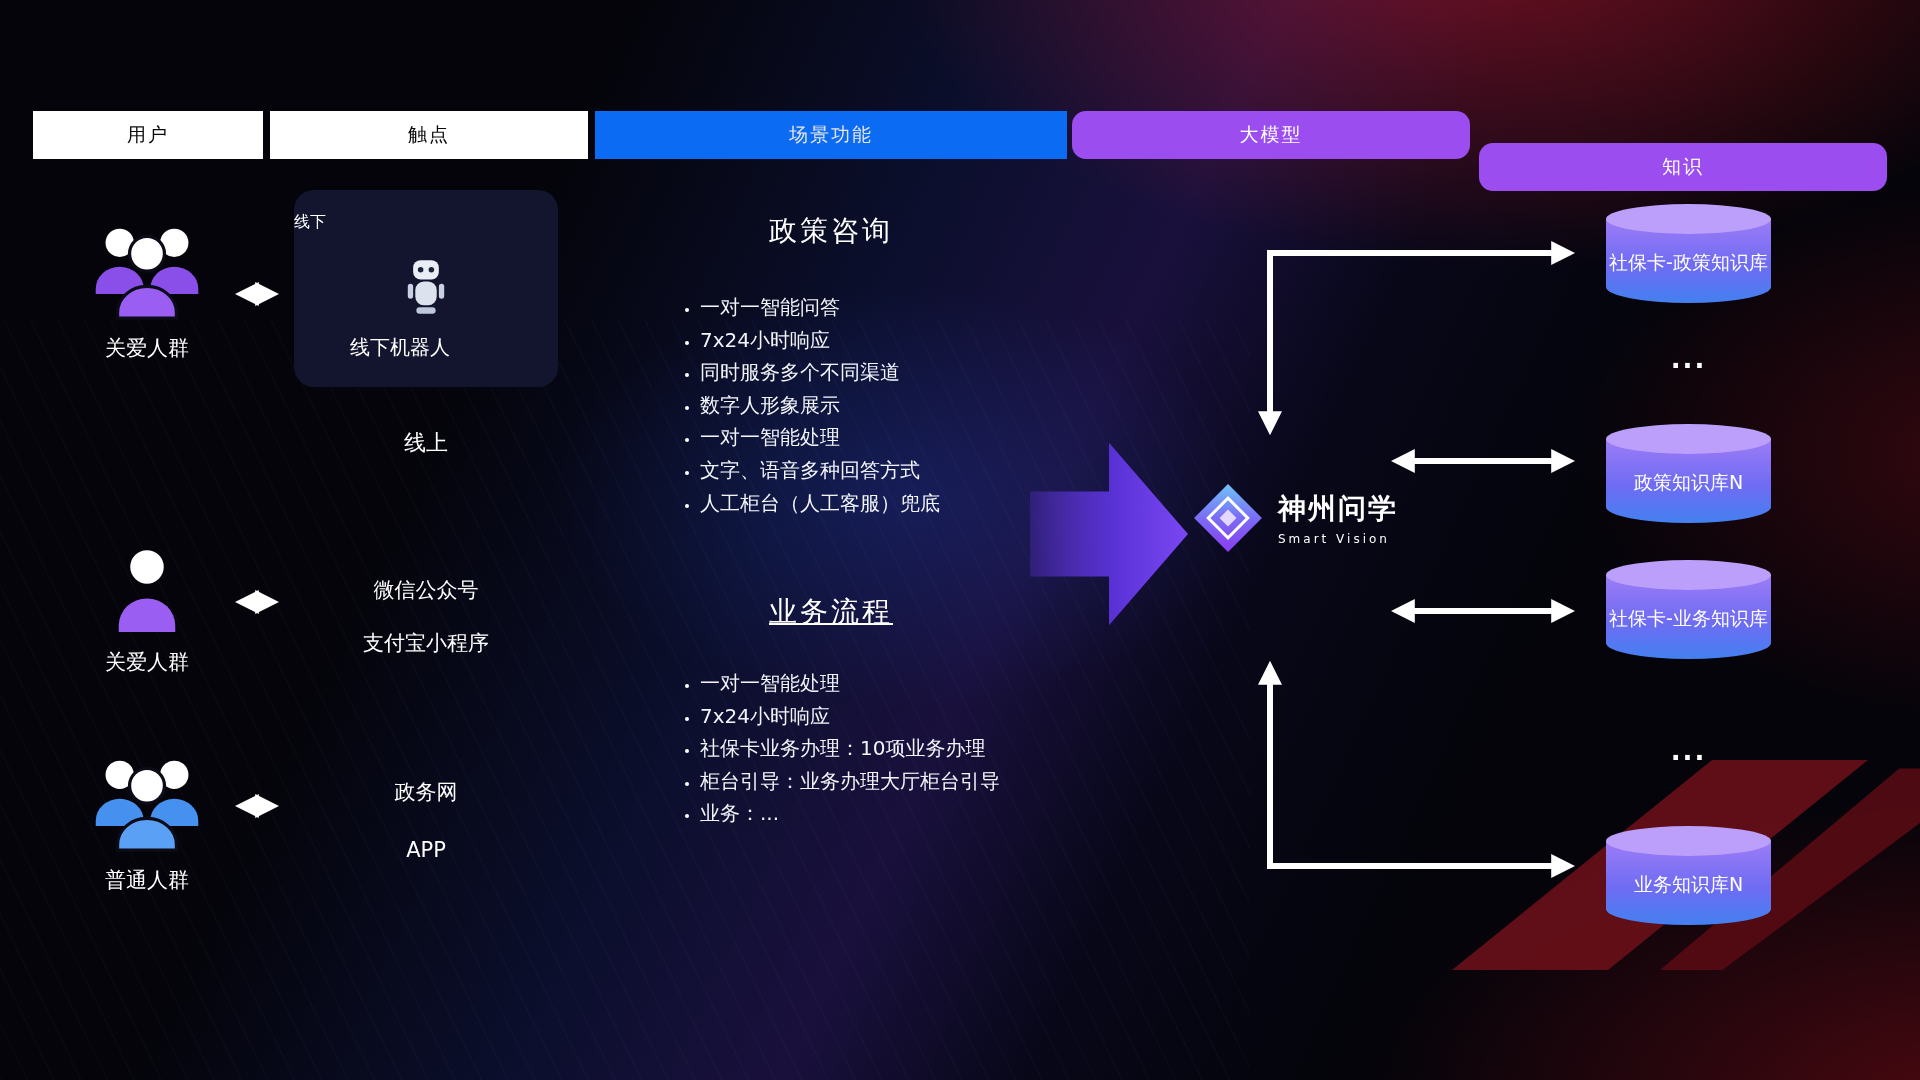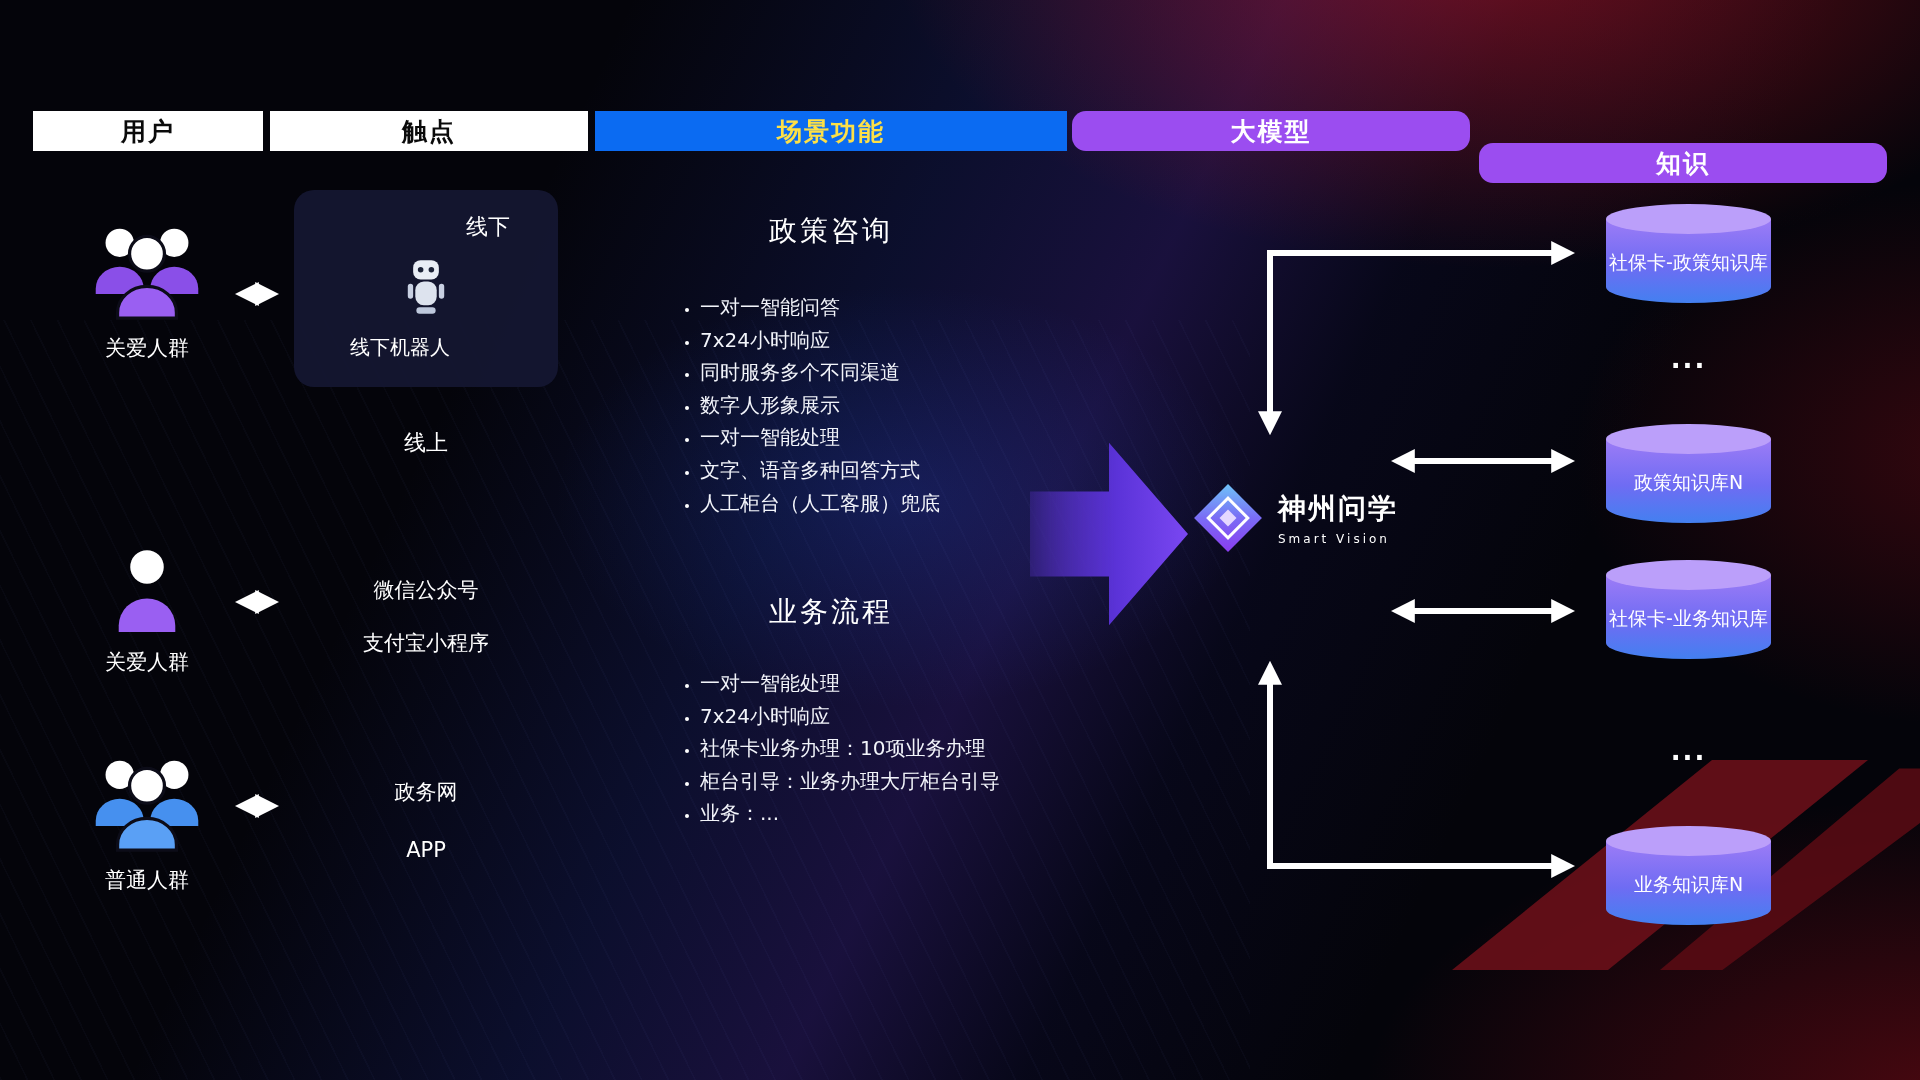--- a/index.html
+++ b/index.html
@@ -20,32 +20,32 @@
     position:absolute; left:0; top:320px; width:1250px; height:760px;
     background:repeating-linear-gradient(64deg, rgba(130,150,255,0.055) 0 1.6px, transparent 1.6px 24px);
     opacity:.55; pointer-events:none;
   }
   .ribbon{ position:absolute; left:1400px; top:760px; width:520px; height:210px; }
   .ribbon .bandA{ position:absolute; inset:0; background:#70101a; opacity:.85;
     clip-path:polygon(10% 100%, 60% 0, 90% 0, 40% 100%); }
   .ribbon .bandB{ position:absolute; inset:0; background:#5c0c14; opacity:.85;
     clip-path:polygon(50% 100%, 96% 4%, 100% 4%, 100% 30%, 62% 100%); }
 
-  .hdr{ position:absolute; top:111px; height:40px; display:flex; align-items:center;
-    justify-content:center; font-size:25px; font-weight:700; letter-spacing:2px; }
+  .hdr{ position:absolute; top:111px; height:48px; display:flex; align-items:center;
+    justify-content:center; font-size:19px; font-weight:400; letter-spacing:2px; }
   .hdr-white{ background:#ffffff; color:#0a0a0a; }
-  .hdr-blue{ background:#0b6bf2; color:#fde047; }
+  .hdr-blue{ background:#0b6bf2; color:#e5e5e5; }
   .hdr-purple{ background:#9b4df0; color:#ffffff;border-radius:14px; }
 
   .icon-box{ position:absolute; }
   .u-label{ position:absolute; width:200px; text-align:center; font-size:21px; color:#fff; }
 
   .tp-card{ position:absolute; left:294px; top:190px; width:264px; height:197px;
     background:rgba(21,23,50,0.92); border-radius:20px; }
-  .tp-title{ position:absolute; width:216px; text-align:right; font-size:22px; }
+  .tp-title{ position:absolute; width:216px; text-align:left; font-size:16px; }
   .tp-caption{ position:absolute; width:212px; text-align:center; font-size:20px; }
   .robot{ position:absolute; left:404px; top:258px; width:44px; height:60px; }
   .online-title{ position:absolute; left:294px; top:428px; width:264px; text-align:center; font-size:22px; }
   .channel{ position:absolute; left:264px; width:324px; text-align:center; font-size:21px; }
 
   .scene-title{ position:absolute; left:595px; width:472px; text-align:center; font-size:28px; letter-spacing:3px; }
   .scene-list{ position:absolute; left:700px; list-style:disc; }
   .scene-list li{ font-size:20px; line-height:32.6px; color:#f2f4fa; }
   .scene-list li::marker{ color:#fff; font-size:14px; }
 
@@ -172,21 +172,21 @@
   <ul class="scene-list" style="top:291px;">
     <li>一对一智能问答</li>
     <li>7x24小时响应</li>
     <li>同时服务多个不同渠道</li>
     <li>数字人形象展示</li>
     <li>一对一智能处理</li>
     <li>文字、语音多种回答方式</li>
     <li>人工柜台（人工客服）兜底</li>
   </ul>
 
-  <div class="scene-title" style="top:593px;">业务流程</div>
+  <div class="scene-title" style="top:593px;text-decoration:underline;">业务流程</div>
   <ul class="scene-list" style="top:667px;">
     <li>一对一智能处理</li>
     <li>7x24小时响应</li>
     <li>社保卡业务办理：10项业务办理</li>
     <li>柜台引导：业务办理大厅柜台引导</li>
     <li>业务：...</li>
   </ul>
 
   <div class="big-arrow"></div>
 

